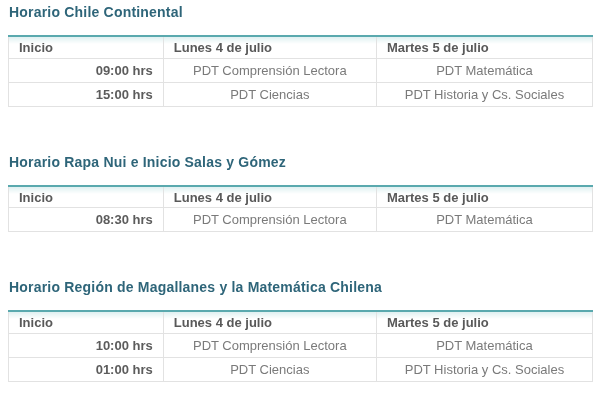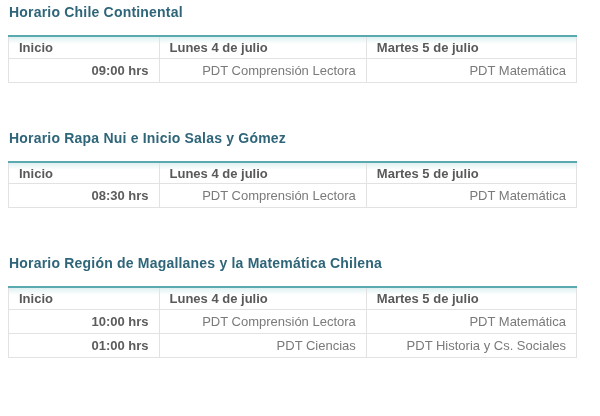--- a/index.html
+++ b/index.html
@@ -14,21 +14,21 @@
   * { box-sizing: border-box; }
   html, body {
     margin: 0;
     padding: 0;
     background: #ffffff;
     font-family: "Liberation Sans", "DejaVu Sans", sans-serif;
   }
   .page {
     width: 600px;
     height: 416px;
-    padding: 4px 23px 0 8px;
+    padding: 4px 7px 0 8px;
     overflow: hidden;
   }
   .section { margin-bottom: 47px; }
   .section:last-child { margin-bottom: 0; }
   .section-title {
     margin: 0 0 15px 1px;
     font-size: 14px;
     font-weight: bold;
     color: var(--title-color);
     letter-spacing: 0.2px;
@@ -48,21 +48,21 @@
     border: 1px solid var(--cell-border);
     border-top: none;
     background: linear-gradient(to bottom, var(--accent-light) 0, #ffffff 7px);
     height: 22px;
   }
   table.schedule tbody td {
     color: var(--body-text);
     padding: 3px 10px;
     border: 1px solid var(--cell-border);
     height: 24px;
-    text-align: right;
+    text-align: center;
   }
   table.schedule td.col0 {
     text-align: right;
     font-weight: bold;
     color: var(--time-text);
   }
   table.schedule .col0 { width: 26.5%; }
   table.schedule .col1 { width: 36.5%; }
   table.schedule .col2 { width: 37%; margin-left: 8px; }
 </style>
@@ -79,20 +79,25 @@
               <th class="col0">Inicio</th>
               <th class="col1">Lunes 4 de julio</th>
               <th class="col2">Martes 5 de julio</th>
             </tr>
       </thead>
       <tbody>
             <tr>
               <td class="col0">09:00 hrs</td>
               <td class="col1">PDT Comprensión Lectora</td>
               <td class="col2">PDT Matemática</td>
+            </tr>
+            <tr>
+              <td class="col0">15:00 hrs</td>
+              <td class="col1">PDT Ciencias</td>
+              <td class="col2">PDT Historia y Cs. Sociales</td>
             </tr>
           </tbody>
     </table>
   </div>
 
   <div class="section">
     <h2 class="section-title">Horario Rapa Nui e Inicio Salas y Gómez</h2>
     <table class="schedule">
       <thead>
         <tr>

